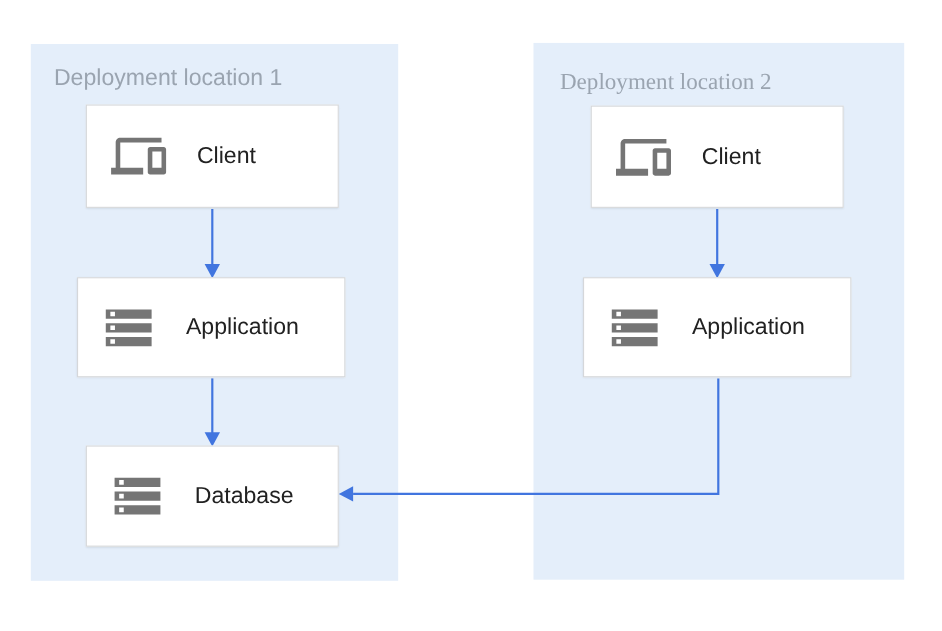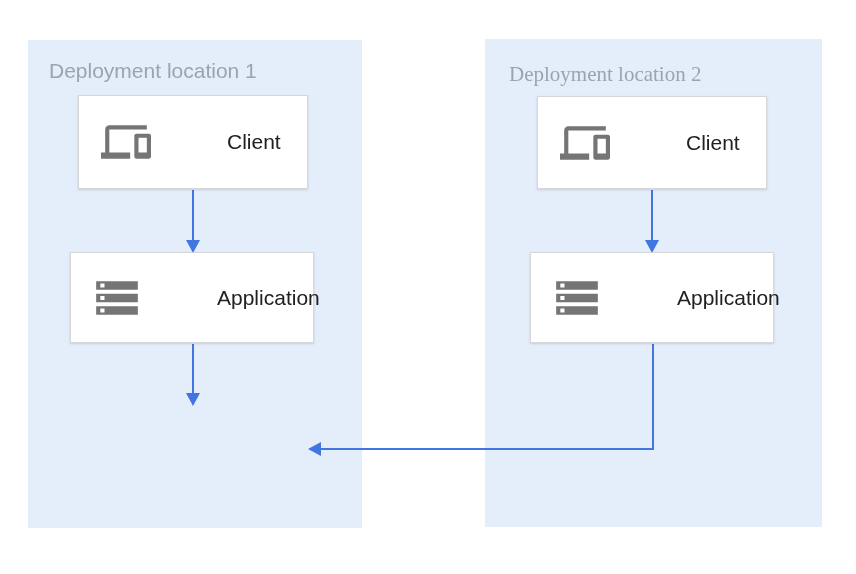--- a/index.html
+++ b/index.html
@@ -33,21 +33,20 @@
   .panel-2 .panel-title { left: 24px; top: 23px; font-family: Liberation Serif, serif; }
   .node {
     position: absolute;
     background: #ffffff;
     border: 1px solid #d5d7da;
     box-shadow: 0 1px 2px rgba(60,64,67,0.18);
     box-sizing: border-box;
     display: flex;
     align-items: center;
     padding-left: 19px;
-    gap: 48px;
   }
   .node .icon {
     flex: 0 0 auto;
     display: flex;
     align-items: center;
     justify-content: center;
   }
   .node .icon svg { display: block; }
   .node .label {
     margin-left: 25px;
@@ -116,20 +115,28 @@
 
   <div class="node node-application-1">
     <span class="icon">
       <svg width="54" height="50" viewBox="0 0 24 24" fill="#757575">
         <path d="M2 20h20v-4H2v4zm2-3h2v2H4v-2zM2 4v4h20V4H2zm4 3H4V5h2v2zm-4 7h20v-4H2v4zm2-3h2v2H4v-2z"></path>
       </svg>
     </span>
     <span class="label">Application</span>
   </div>
 
+  <div class="node node-database-1">
+    <span class="icon">
+      <svg width="54" height="50" viewBox="0 0 24 24" fill="#757575">
+        <path d="M2 20h20v-4H2v4zm2-3h2v2H4v-2zM2 4v4h20V4H2zm4 3H4V5h2v2zm-4 7h20v-4H2v4zm2-3h2v2H4v-2z"></path>
+      </svg>
+    </span>
+    <span class="label">Database</span>
+  </div>
 
   <div class="node node-client-2">
     <span class="icon">
       <svg width="56" height="50" viewBox="0 0 24 24" fill="#757575">
         <path d="M4 6h18V4H4c-1.1 0-2 .9-2 2v11H0v3h14v-3H4V6zm19 2h-6c-.55 0-1 .45-1 1v10c0 .55.45 1 1 1h6c.55 0 1-.45 1-1V9c0-.55-.45-1-1-1zm-1 9h-4v-7h4v7z"></path>
       </svg>
     </span>
     <span class="label">Client</span>
   </div>
 

